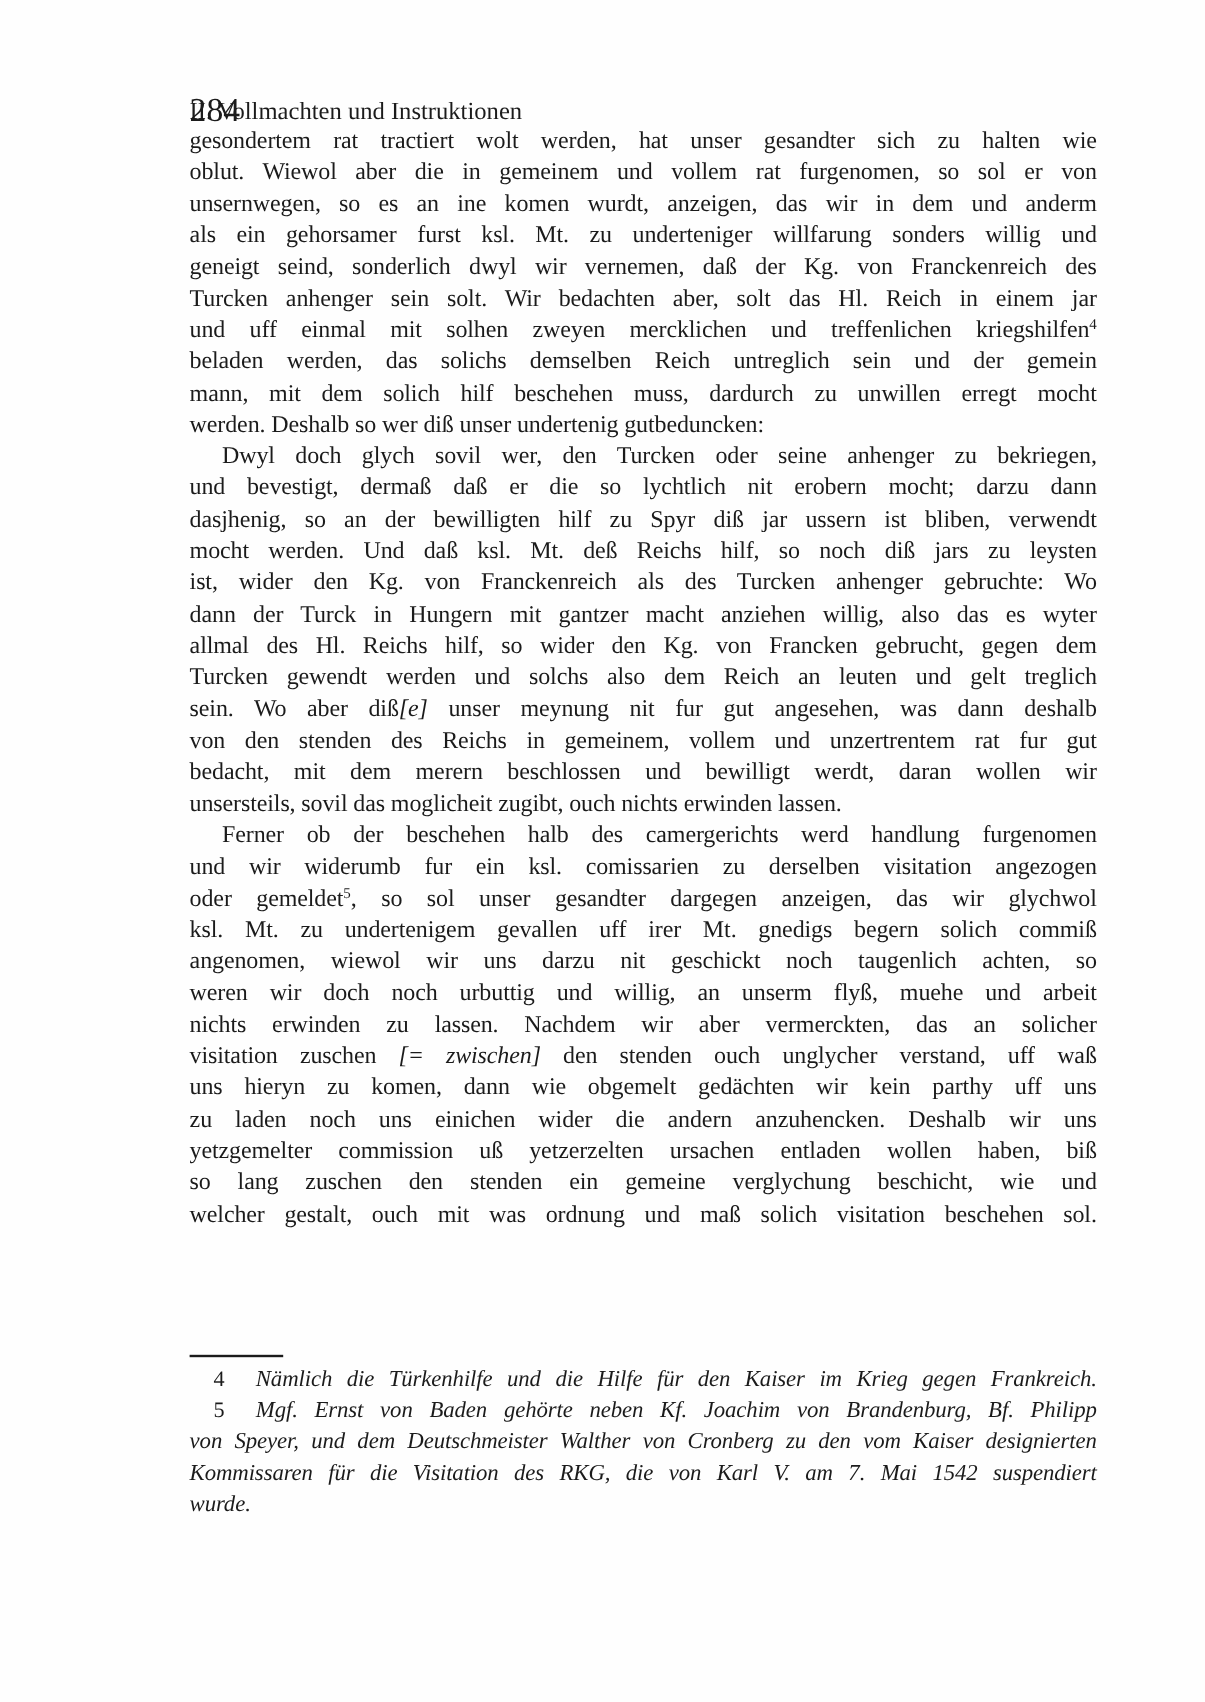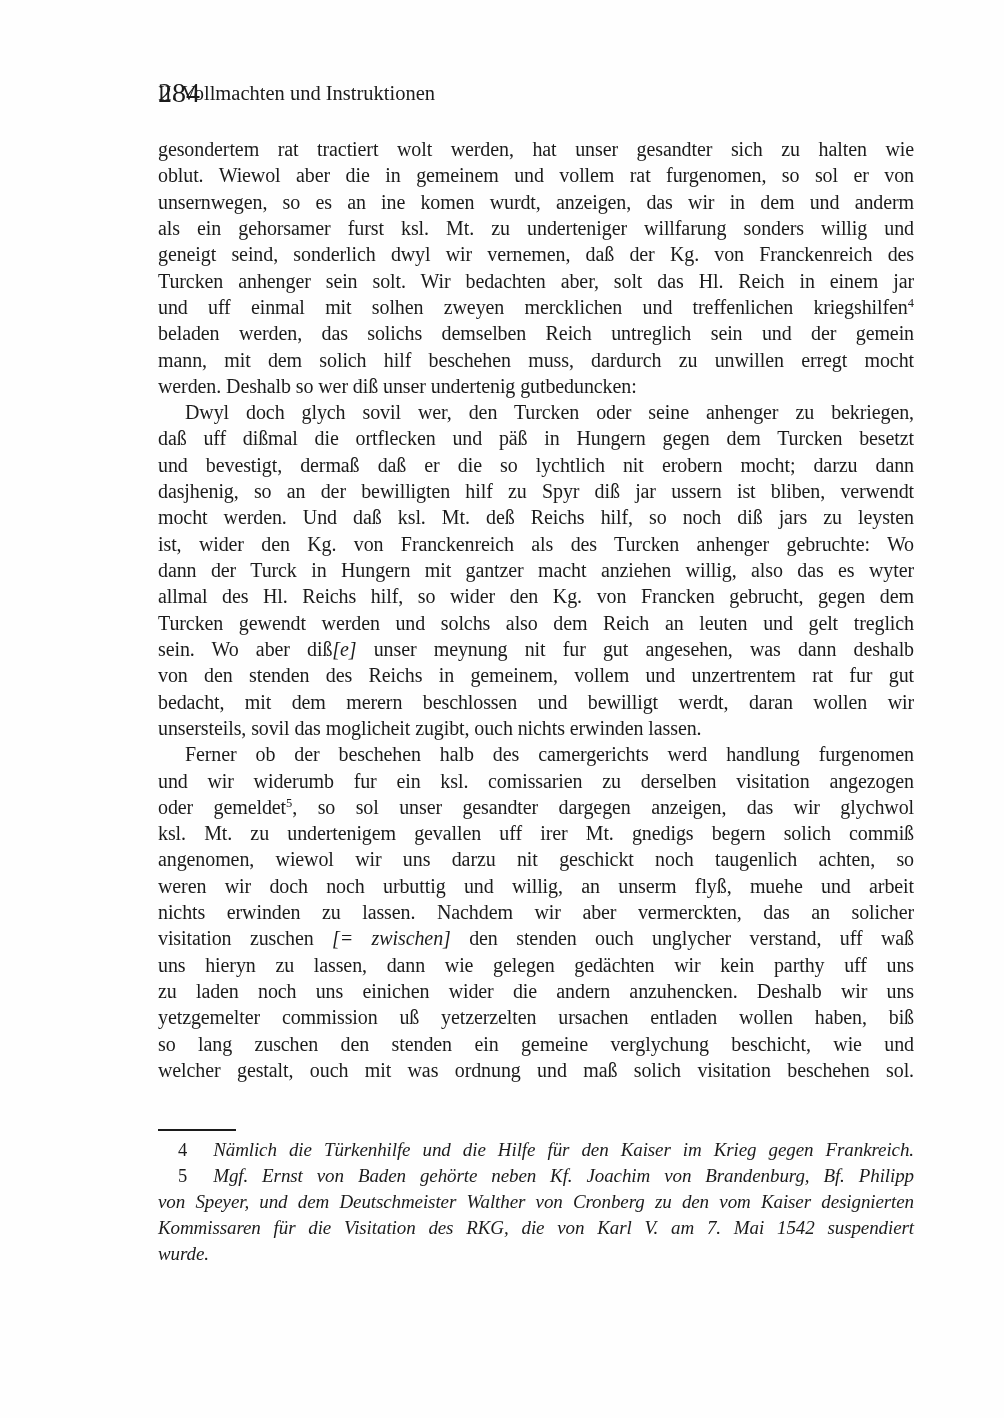--- a/index.html
+++ b/index.html
@@ -8,21 +8,21 @@
   body { background:#ffffff; }
   .sheet {
     position:relative; width:1004px; height:1418px;
     background:var(--paper); color:var(--ink);
     font-family:"Liberation Serif", serif; overflow:hidden;
   }
   .col { position:absolute; left:158px; width:756px; }
   .pagehead { top:80px; height:28px; }
   .pagenum { position:absolute; left:0; top:0; font-size:28px; line-height:26px; }
   .runhead { display:block; text-align:left; font-size:20.5px; line-height:26px; }
-  .bodytext { top:136px;font-family:Liberation Serif, serif; }
+  .bodytext { top:104px;font-family:Liberation Serif, serif; }
   .line {
     font-size:20px; line-height:26.32px; height:26.32px;
     text-align:justify; text-align-last:justify;
     letter-spacing:-0.1px; white-space:normal; hyphens:none;
   }
   .line.nofill { text-align-last:left; }
   .line.indent { text-indent:27px; }
   .it { font-style:italic; }
   .sup { font-size:12.5px; position:relative; top:-7px; letter-spacing:0; }
   .fnsep {
@@ -52,41 +52,40 @@
       <div class="line"><span>oblut. Wiewol aber die in gemeinem und vollem rat furgenomen, so sol er von</span></div>
       <div class="line"><span>unsernwegen, so es an ine komen wurdt, anzeigen, das wir in dem und anderm</span></div>
       <div class="line"><span>als ein gehorsamer furst ksl. Mt. zu underteniger willfarung sonders willig und</span></div>
       <div class="line"><span>geneigt seind, sonderlich dwyl wir vernemen, daß der Kg. von Franckenreich des</span></div>
       <div class="line"><span>Turcken anhenger sein solt. Wir bedachten aber, solt das Hl. Reich in einem jar</span></div>
       <div class="line"><span>und uff einmal mit solhen zweyen mercklichen und treffenlichen kriegshilfen</span><span class="sup">4</span></div>
       <div class="line"><span>beladen werden, das solichs demselben Reich untreglich sein und der gemein</span></div>
       <div class="line"><span>mann, mit dem solich hilf beschehen muss, dardurch zu unwillen erregt mocht</span></div>
       <div class="line nofill"><span>werden. Deshalb so wer diß unser undertenig gutbeduncken:</span></div>
       <div class="line indent"><span>Dwyl doch glych sovil wer, den Turcken oder seine anhenger zu bekriegen,</span></div>
-      <div class="line"><span>daß uff dißmal die ortflecken und päß in Hungern gegen dem Turcken besetzt</span></div>
       <div class="line"><span>und bevestigt, dermaß daß er die so lychtlich nit erobern mocht; darzu dann</span></div>
       <div class="line"><span>dasjhenig, so an der bewilligten hilf zu Spyr diß jar ussern ist bliben, verwendt</span></div>
       <div class="line"><span>mocht werden. Und daß ksl. Mt. deß Reichs hilf, so noch diß jars zu leysten</span></div>
       <div class="line"><span>ist, wider den Kg. von Franckenreich als des Turcken anhenger gebruchte: Wo</span></div>
       <div class="line"><span>dann der Turck in Hungern mit gantzer macht anziehen willig, also das es wyter</span></div>
       <div class="line"><span>allmal des Hl. Reichs hilf, so wider den Kg. von Francken gebrucht, gegen dem</span></div>
       <div class="line"><span>Turcken gewendt werden und solchs also dem Reich an leuten und gelt treglich</span></div>
       <div class="line"><span>sein. Wo aber diß</span><span class="it">[e]</span><span> unser meynung nit fur gut angesehen, was dann deshalb</span></div>
       <div class="line"><span>von den stenden des Reichs in gemeinem, vollem und unzertrentem rat fur gut</span></div>
       <div class="line"><span>bedacht, mit dem merern beschlossen und bewilligt werdt, daran wollen wir</span></div>
       <div class="line nofill"><span>unsersteils, sovil das moglicheit zugibt, ouch nichts erwinden lassen.</span></div>
       <div class="line indent"><span>Ferner ob der beschehen halb des camergerichts werd handlung furgenomen</span></div>
       <div class="line"><span>und wir widerumb fur ein ksl. comissarien zu derselben visitation angezogen</span></div>
       <div class="line"><span>oder gemeldet</span><span class="sup">5</span><span>, so sol unser gesandter dargegen anzeigen, das wir glychwol</span></div>
       <div class="line"><span>ksl. Mt. zu undertenigem gevallen uff irer Mt. gnedigs begern solich commiß</span></div>
       <div class="line"><span>angenomen, wiewol wir uns darzu nit geschickt noch taugenlich achten, so</span></div>
       <div class="line"><span>weren wir doch noch urbuttig und willig, an unserm flyß, muehe und arbeit</span></div>
       <div class="line"><span>nichts erwinden zu lassen. Nachdem wir aber vermerckten, das an solicher</span></div>
       <div class="line"><span>visitation zuschen </span><span class="it">[= zwischen]</span><span> den stenden ouch unglycher verstand, uff waß</span></div>
-      <div class="line"><span>uns hieryn zu lassen, dann wie gelegen gedächten wir kein parthy uff uns</span></div>
+      <div class="line"><span>uns hieryn zu komen, dann wie obgemelt gedächten wir kein parthy uff uns</span></div>
       <div class="line"><span>zu laden noch uns einichen wider die andern anzuhencken. Deshalb wir uns</span></div>
       <div class="line"><span>yetzgemelter commission uß yetzerzelten ursachen entladen wollen haben, biß</span></div>
       <div class="line"><span>so lang zuschen den stenden ein gemeine verglychung beschicht, wie und</span></div>
       <div class="line"><span>welcher gestalt, ouch mit was ordnung und maß solich visitation beschehen sol.</span></div>
     </main>
 
   <div class="fnsep"></div>
 
   <section class="col footnotes" id="footnotes">
       <div class="fnline"><span class="fnmark">4</span><span>Nämlich die Türkenhilfe und die Hilfe für den Kaiser im Krieg gegen Frankreich.</span></div>

